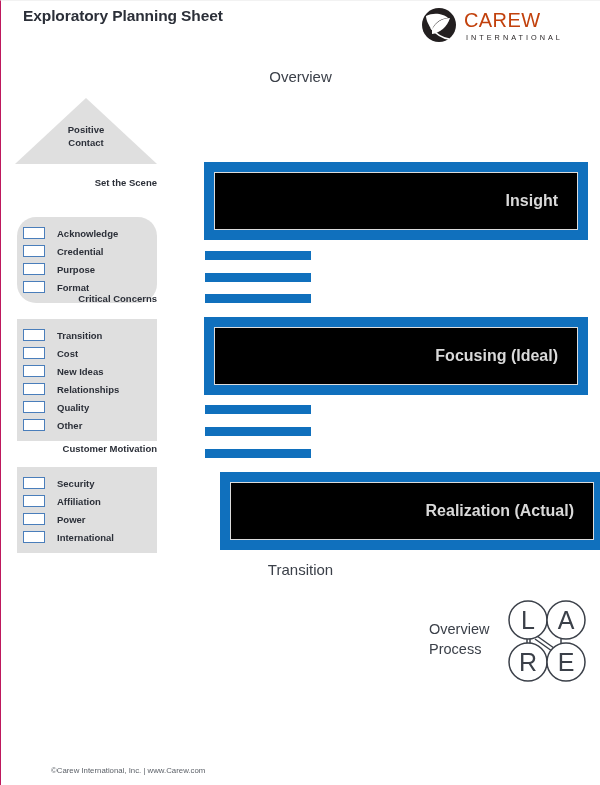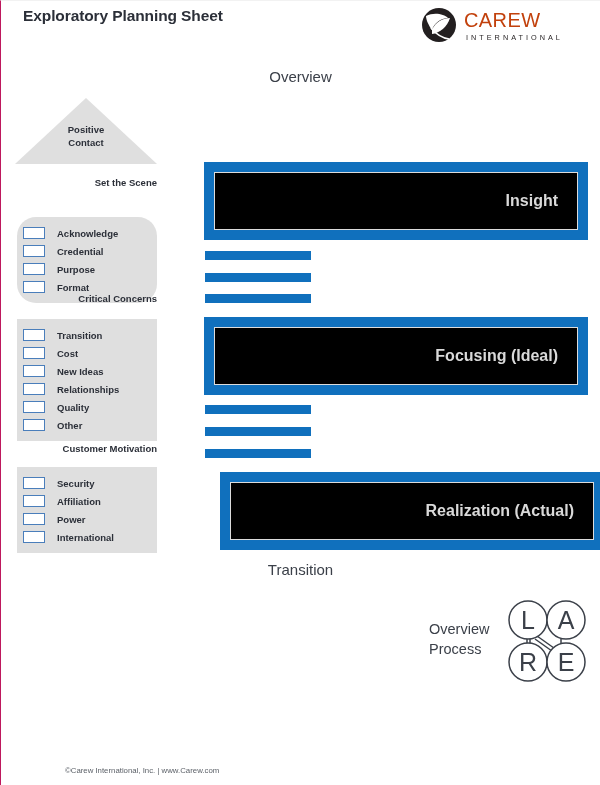--- a/index.html
+++ b/index.html
@@ -182,21 +182,21 @@
     position: absolute;
     left: 500px;
     top: 594px;
     width: 92px;
     height: 92px;
   }
 
   
   #footer {
     position: absolute;
-    left: 64px;
+    left: 50px;
     top: 765px;
     font-size: 7.8px;
     color: #5a5f66;
   }
 </style>
 </head>
 <body>
 
 <div id="page">
 

